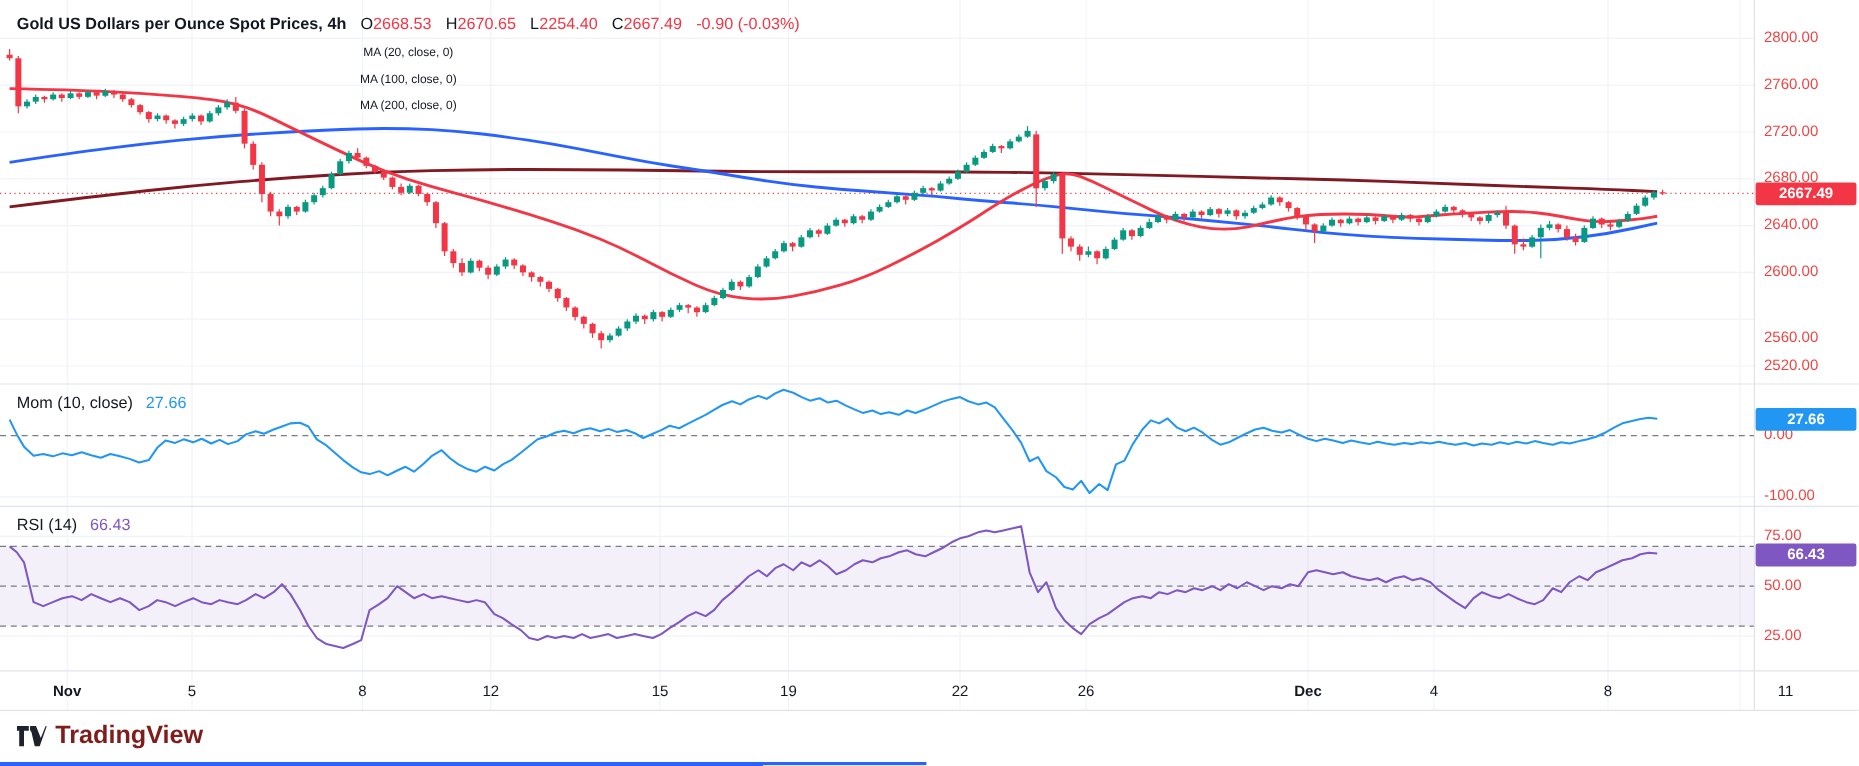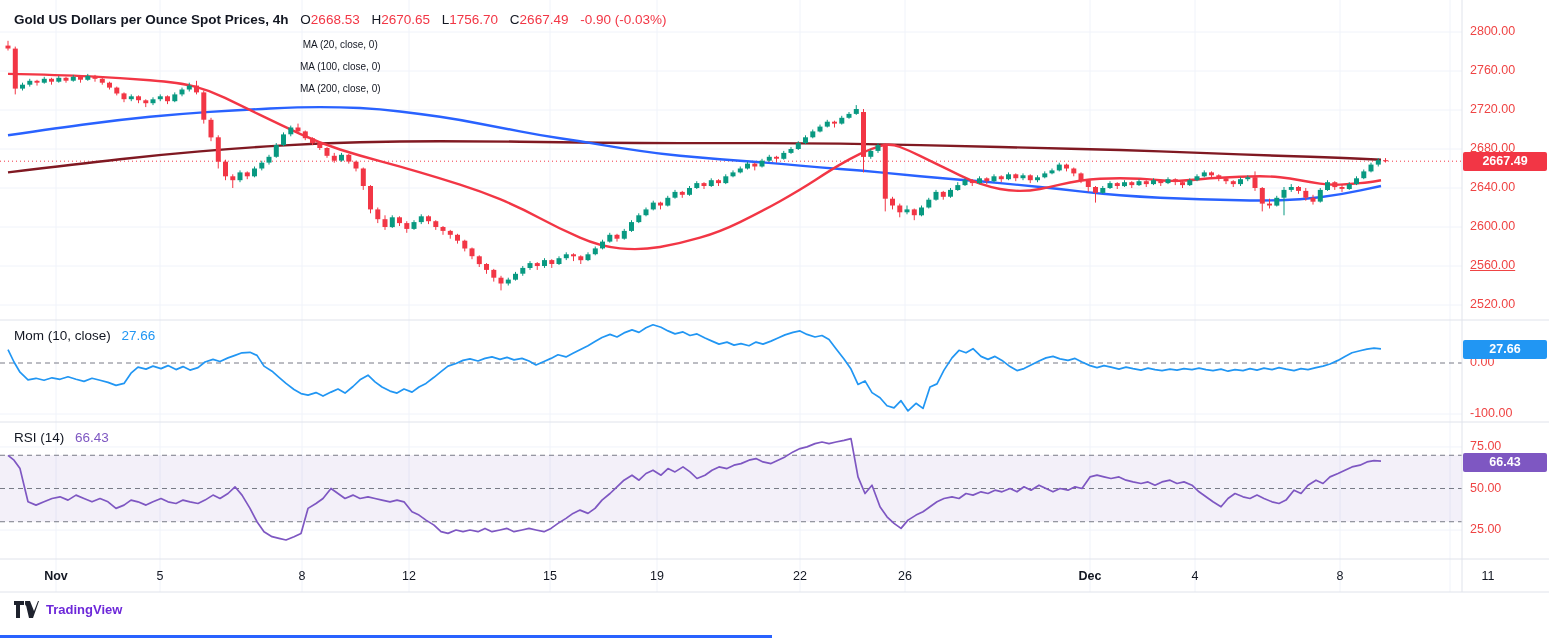--- a/index.html
+++ b/index.html
@@ -17,21 +17,21 @@
   .paneLabel .val-blue{color:#2196F3;margin-left:7px;}
   .paneLabel .val-purple{color:#7E57C2;margin-left:7px;}
   .axis{position:absolute;left:1466px;top:0;width:83px;height:592px;z-index:4;}
   .axis .tick{position:absolute;left:4px;font-size:12.5px;color:#ef4444;white-space:nowrap;}
   .badge{position:absolute;left:1463px;width:84px;height:19px;z-index:6;color:#fff;
          font-size:12.5px;font-weight:700;text-align:center;line-height:19px;border-radius:2px;}
   .timeaxis{position:absolute;left:0;top:560px;width:1549px;height:28px;z-index:4;}
   .timeaxis .tlabel{position:absolute;top:9px;transform:translateX(-50%);font-size:12.5px;color:#131722;}
   .timeaxis .tbold{font-weight:700;}
   .logo{position:absolute;left:14px;top:601px;display:flex;align-items:center;z-index:5;}
-  .logo .logotext{font-size:13px;font-weight:600;color:#6d28d9;margin-left:7px;}
+  .logo .logotext{font-size:21px;font-weight:600;color:#7f1d1d;margin-left:7px;}
   .bluebar{position:absolute;left:0;top:635px;width:772px;height:3px;background:#2962FF;z-index:7;}
 </style>
 </head>
 <body>
 
 <div class="root">
   <svg id="chart-svg" width="1549" height="638" viewBox="0 0 1549 638">
       <line x1="56" y1="0" x2="56" y2="592" stroke="#F0F3FA" stroke-width="1"></line>
       <line x1="160" y1="0" x2="160" y2="592" stroke="#F0F3FA" stroke-width="1"></line>
       <line x1="302" y1="0" x2="302" y2="592" stroke="#F0F3FA" stroke-width="1"></line>
@@ -456,21 +456,21 @@
       </g>
       <polyline points="8,349.7 14,362.0 20,372.2 28,379.8 36,378.3 44,380.3 52,377.8 60,379.3 68,376.8 76,379.3 84,381.4 92,378.3 100,380.3 108,382.4 116,385.4 124,383.4 131,373.2 138,367.1 146,369.1 153,366.1 161,368.6 168,365.6 176,369.6 183,366.6 190,370.1 198,367.6 205,362.0 213,359.4 220,361.5 228,357.9 235,355.4 242,352.8 250,352.3 257,355.4 264,366.1 272,371.2 279,377.3 286,383.4 294,389.5 301,393.6 308,395.1 316,392.6 323,396.1 331,392.1 338,389.0 345,393.1 353,386.5 360,379.8 368,375.2 375,381.9 382,387.0 390,391.1 397,393.1 404,389.0 412,392.1 419,387.0 426,383.4 434,377.3 441,371.7 448,366.1 456,363.5 463,360.4 470,358.9 478,361.0 485,358.4 492,356.9 500,359.4 507,357.4 514,359.9 522,358.4 529,361.0 536,365.0 544,361.5 551,358.4 558,354.8 566,356.9 573,353.3 580,349.7 588,345.7 595,341.6 602,337.5 610,334.4 617,337.0 624,332.9 632,329.9 639,332.4 646,327.8 653,324.8 661,327.3 668,330.9 675,333.9 683,331.9 690,335.5 697,333.9 705,338.0 712,341.1 719,344.1 727,342.1 734,345.1 741,343.6 749,345.7 756,342.1 763,344.1 771,341.1 778,338.0 785,334.9 793,332.4 800,330.9 807,334.4 815,337.0 822,335.5 829,339.5 836,348.7 844,358.9 851,369.1 858,384.4 865,380.9 872,392.6 880,397.7 887,405.8 894,407.9 901,400.7 908,410.9 916,403.3 923,408.4 930,387.0 937,383.9 944,370.1 952,357.9 959,350.3 966,352.8 973,348.7 981,356.4 988,359.4 995,356.4 1002,360.4 1010,366.6 1017,370.6 1024,368.6 1031,365.0 1039,361.0 1046,357.9 1053,356.4 1060,358.9 1068,360.4 1075,358.4 1082,362.0 1090,365.6 1097,367.6 1104,365.6 1111,367.1 1119,369.1 1126,367.1 1133,368.6 1141,370.1 1148,368.1 1155,369.6 1162,370.6 1170,369.1 1177,370.1 1184,368.6 1192,369.6 1199,368.1 1206,369.6 1213,370.6 1221,369.1 1228,371.2 1235,369.6 1243,370.6 1250,368.6 1257,370.1 1264,368.1 1272,369.6 1279,367.6 1286,369.1 1294,370.6 1301,368.6 1308,369.6 1316,367.6 1323,366.1 1330,364.0 1338,360.4 1345,356.4 1352,352.8 1360,350.8 1367,349.2 1374,348.2 1381,348.9" fill="none" stroke="#2196F3" stroke-width="1.7" stroke-linejoin="round"></polyline>
       <polyline points="8,455.3 14,460.2 20,468.6 28,501.8 36,505.1 44,501.8 52,498.5 60,496.8 68,500.1 76,495.1 84,498.5 92,501.8 100,498.5 108,501.8 116,508.4 124,505.1 131,500.1 138,501.8 146,505.1 153,501.8 161,498.5 168,501.8 176,503.5 183,500.1 190,501.8 198,503.5 205,500.1 213,495.1 220,498.5 228,493.5 235,486.8 242,495.1 250,508.4 257,521.7 264,531.7 272,536.7 279,538.4 286,540.0 294,536.7 301,533.4 308,508.4 316,503.5 323,498.5 331,488.5 338,493.5 345,498.5 353,495.1 360,498.5 368,496.8 375,498.5 382,500.1 390,501.8 397,500.1 404,501.8 412,511.8 419,515.1 426,520.1 434,525.1 441,531.7 448,533.4 456,530.0 463,531.7 470,530.0 478,531.7 485,528.4 492,531.7 500,530.0 507,528.4 514,531.7 522,530.0 529,528.4 536,530.0 544,531.7 551,528.4 558,523.4 566,518.4 573,513.4 580,510.1 588,513.4 595,508.4 602,500.1 610,493.5 617,486.8 624,480.2 632,475.2 639,480.2 646,473.5 653,470.2 661,475.2 668,468.6 675,471.9 683,466.9 690,471.9 697,478.5 705,475.2 712,470.2 719,466.9 727,468.6 734,465.2 741,463.6 749,460.2 756,458.6 763,461.9 771,463.6 778,460.2 785,456.9 793,451.9 800,448.6 807,446.9 815,443.6 822,442.0 829,443.6 836,442.0 844,440.3 851,438.6 858,476.9 865,493.5 872,485.2 880,506.8 887,516.8 894,523.4 901,528.4 908,520.1 916,515.1 923,511.8 930,506.8 937,501.8 944,498.5 952,496.8 959,498.5 966,493.5 973,495.1 981,491.8 988,493.5 995,490.2 1002,491.8 1010,488.5 1017,491.8 1024,486.8 1031,490.2 1039,485.2 1046,488.5 1053,491.8 1060,488.5 1068,490.2 1075,486.8 1082,488.5 1090,476.9 1097,475.2 1104,476.9 1111,478.5 1119,476.9 1126,480.2 1133,481.9 1141,483.5 1148,481.9 1155,485.2 1162,481.9 1170,480.2 1177,483.5 1184,481.9 1192,485.2 1199,491.8 1206,496.8 1213,501.8 1221,506.8 1228,498.5 1235,493.5 1243,496.8 1250,498.5 1257,495.1 1264,498.5 1272,501.8 1279,503.5 1286,500.1 1294,490.2 1301,493.5 1308,485.2 1316,480.2 1323,483.5 1330,476.9 1338,473.5 1345,470.2 1352,466.9 1360,465.2 1367,461.9 1374,460.6 1381,461.2" fill="none" stroke="#7E57C2" stroke-width="1.7" stroke-linejoin="round"></polyline>
     </svg>
 
   <div class="legend">
     <div class="trow">
       <span class="title">Gold US Dollars per Ounce Spot Prices, 4h</span>
       <span class="ohlc-k">O</span><span class="ohlc-v">2668.53</span>
       <span class="ohlc-k">H</span><span class="ohlc-v">2670.65</span>
-      <span class="ohlc-k">L</span><span class="ohlc-v">1756.70</span>
+      <span class="ohlc-k">L</span><span class="ohlc-v">2254.40</span>
       <span class="ohlc-k">C</span><span class="ohlc-v">2667.49</span>
       <span class="chg">-0.90 (-0.03%)</span>
     </div>
     <div class="marow">MA (20, close, 0)</div>
     <div class="marow">MA (100, close, 0)</div>
     <div class="marow">MA (200, close, 0)</div>
   </div>
 
   <div class="paneLabel" style="top:328px;">
     <span>Mom (10, close)</span>
@@ -482,21 +482,21 @@
     <span class="val-purple">66.43</span>
   </div>
 
   <div class="axis" id="right-axis">
       <div class="tick" style="top: 24px;">2800.00</div>
       <div class="tick" style="top: 63px;">2760.00</div>
       <div class="tick" style="top: 102px;">2720.00</div>
       <div class="tick" style="top: 141px;">2680.00</div>
       <div class="tick" style="top: 180px;">2640.00</div>
       <div class="tick" style="top: 219px;">2600.00</div>
-      <div class="tick" style="top: 258px; text-decoration: underline;">2560.00</div>
+      <div class="tick" style="top: 274px;">2560.00</div>
       <div class="tick" style="top: 297px;">2520.00</div>
       <div class="tick" style="top: 355px;">0.00</div>
       <div class="tick" style="top: 406px;">-100.00</div>
       <div class="tick" style="top: 438.95px;">75.00</div>
       <div class="tick" style="top: 480.5px;">50.00</div>
       <div class="tick" style="top: 522.05px;">25.00</div>
     </div>
 
   <div class="badge" style="top:152px;background:#F23645;">2667.49</div>
   <div class="badge" style="top:340px;background:#2196F3;">27.66</div>

